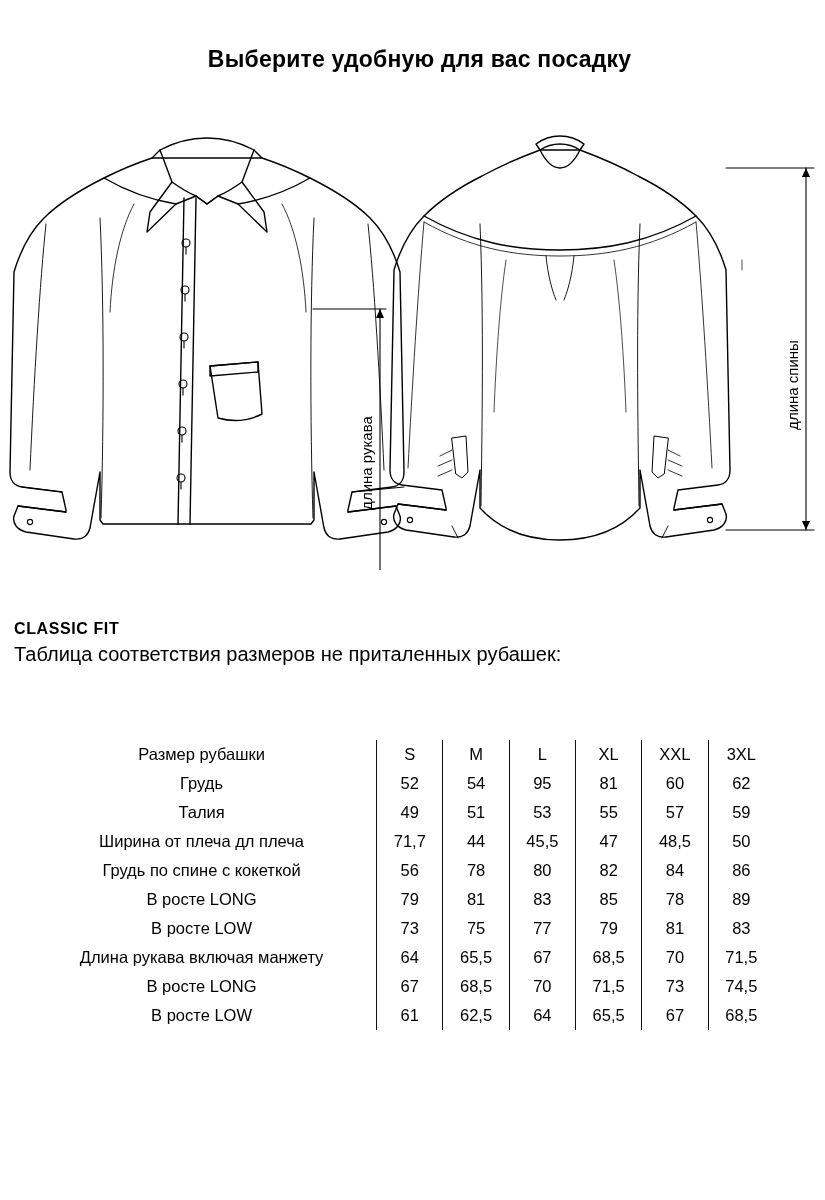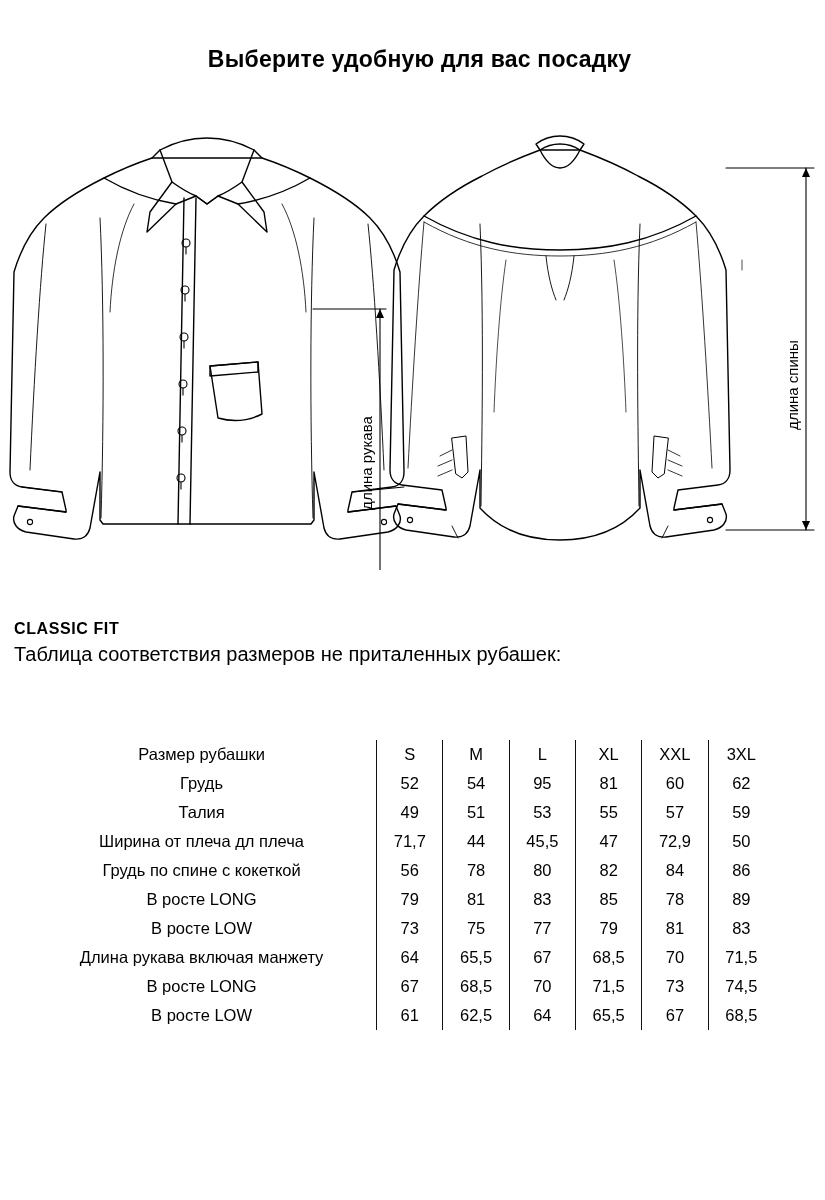--- a/index.html
+++ b/index.html
@@ -332,21 +332,21 @@
           <td class="val">57</td>
           <td class="val last">59</td>
         </tr>
 
         <tr>
           <td class="rowlabel">Ширина от плеча дл плеча</td>
           <td class="val">71,7</td>
           <td class="val">44</td>
           <td class="val">45,5</td>
           <td class="val">47</td>
-          <td class="val">72,9</td>
+          <td class="val">48,5</td>
           <td class="val last">50</td>
         </tr>
 
         <tr>
           <td class="rowlabel">Грудь по спине с кокеткой</td>
           <td class="val">56</td>
           <td class="val">78</td>
           <td class="val">80</td>
           <td class="val">82</td>
           <td class="val">84</td>

